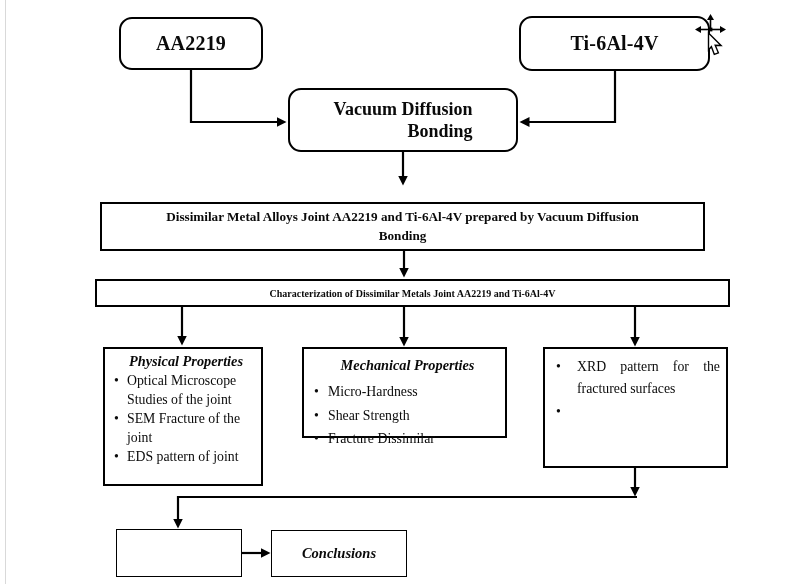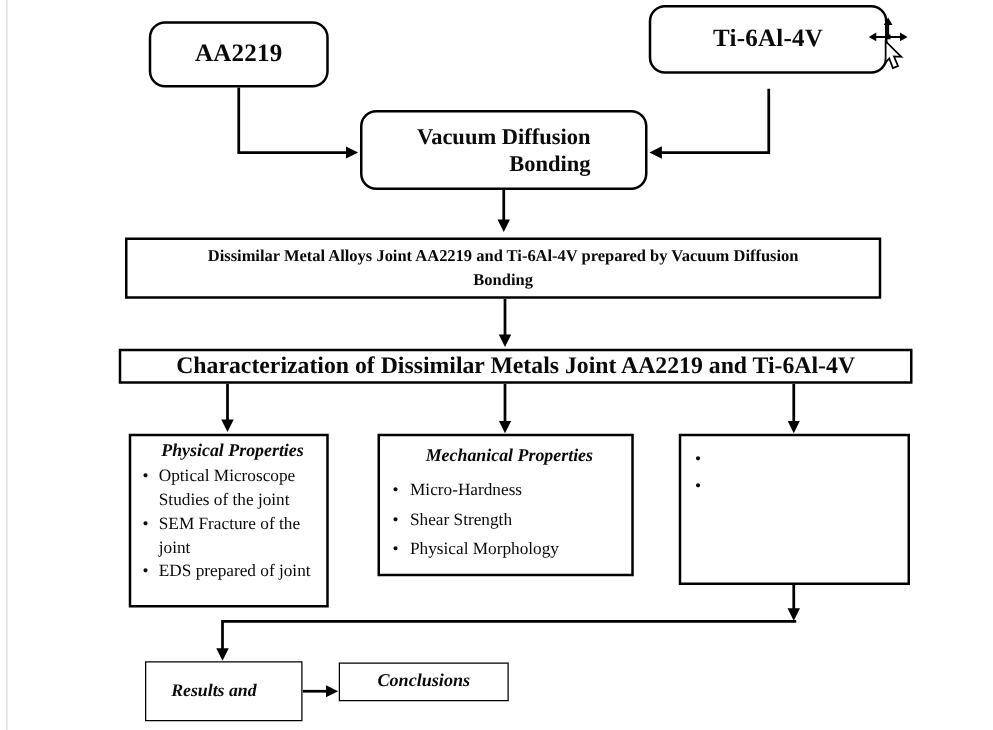--- a/index.html
+++ b/index.html
@@ -11,21 +11,21 @@
   svg.connectors{position:absolute;left:0;top:0;width:794px;height:584px;pointer-events:none;}
   .node{position:absolute;box-sizing:border-box;background:#fff;}
   .rounded{border:2.8px solid #000;border-radius:13px;display:flex;align-items:center;justify-content:center;}
   .rect{border:2.4px solid #000;}
   .thin{border:1.6px solid #000;}
   .nowrap{white-space:nowrap;}
   .big-label{font-size:20px;font-weight:bold;letter-spacing:.2px;}
   .vdb-label{font-size:18px;font-weight:bold;text-align:right;line-height:1.25;}
   .wide{display:flex;flex-direction:column;align-items:center;justify-content:center;text-align:center;}
   .joint-label{font-size:13.2px;font-weight:bold;line-height:1.42;}
-  .char-label{font-size:19px;font-weight:bold;}
+  .char-label{font-size:10px;font-weight:bold;}
   .prop-title{font-size:14.3px;font-weight:bold;font-style:italic;text-align:center;}
   .bullet-row{display:flex;font-size:13.8px;}
   .bullet{flex:0 0 auto;}
   .btext{flex:1 1 auto;}
   
   .physical{padding:3px 3px 0 9px;}
   .physical .prop-title{margin:1px 0 1px 0;}
   .physical .bullet-row{line-height:1.38;}
   .physical .bullet{width:13px;}
   
@@ -69,32 +69,32 @@
       <path d="M635 468 V488" marker-end="url(#ah)"></path>
       <path d="M637 497 H178 V520" marker-end="url(#ah)"></path>
       <path d="M242 553 H262" marker-end="url(#ah)"></path>
     </g>
   </svg>
 
   <div class="node rounded big-label nowrap" style="left:119px;top:17px;width:144px;height:53px;">
     <span>AA2219</span>
   </div>
 
-  <div class="node rounded big-label nowrap" style="left:519px;top:4px;width:191px;height:55px;">
+  <div class="node rounded big-label nowrap" style="left:519px;top:16px;width:191px;height:55px;">
     <span>Ti-6Al-4V</span>
   </div>
 
   <div class="node rounded" style="left:288px;top:88px;width:230px;height:64px;">
     <div class="vdb-label">
       <span class="nowrap" style="display:block">Vacuum Diffusion</span>
       <span class="nowrap" style="display:block">Bonding</span>
     </div>
   </div>
 
-  <div class="node rect wide" style="left:100px;top:190px;width:605px;height:49px;">
+  <div class="node rect wide" style="left:100px;top:202px;width:605px;height:49px;">
     <div class="joint-label">
       <span class="nowrap" style="display:block">Dissimilar Metal Alloys Joint AA2219 and  Ti-6Al-4V  prepared by Vacuum Diffusion</span>
       <span class="nowrap" style="display:block">Bonding</span>
     </div>
   </div>
 
   <div class="node rect wide" style="left:95px;top:279px;width:635px;height:28px;">
     <span class="char-label nowrap">Characterization of Dissimilar Metals Joint AA2219 and  Ti-6Al-4V</span>
   </div>
 
@@ -103,54 +103,54 @@
     <div class="bullet-row">
       <span class="bullet">•</span>
       <span class="btext">Optical Microscope Studies of the joint</span>
     </div>
     <div class="bullet-row">
       <span class="bullet">•</span>
       <span class="btext">SEM Fracture of the joint</span>
     </div>
     <div class="bullet-row">
       <span class="bullet">•</span>
-      <span class="btext">EDS prepared of joint</span>
+      <span class="btext">EDS pattern of joint</span>
     </div>
   </div>
 
-  <div class="node rect mechanical" style="left:302px;top:347px;width:205px;height:114px;">
+  <div class="node rect mechanical" style="left:302px;top:347px;width:205px;height:91px;">
     <div class="prop-title">Mechanical Properties</div>
     <div class="bullet-row">
       <span class="bullet">•</span>
       <span class="btext">Micro-Hardness</span>
     </div>
     <div class="bullet-row">
       <span class="bullet">•</span>
       <span class="btext">Shear Strength</span>
     </div>
     <div class="bullet-row">
       <span class="bullet">•</span>
-      <span class="btext">Physical Morphology</span>
+      <span class="btext">Fracture Dissimilar</span>
     </div>
   </div>
 
   <div class="node rect xrd" style="left:543px;top:347px;width:185px;height:121px;">
     <div class="bullet-row">
       <span class="bullet">•</span>
+      <span class="btext">XRD pattern for the fractured surfaces</span>
     </div>
     <div class="bullet-row">
       <span class="bullet">•</span>
     </div>
   </div>
 
   <div class="node thin results" style="left:116px;top:529px;width:126px;height:48px;">
-    <span class="nowrap">Results and</span>
   </div>
 
-  <div class="node thin conclusions" style="left:271px;top:530px;width:136px;height:31px;">
+  <div class="node thin conclusions" style="left:271px;top:530px;width:136px;height:47px;">
     <span class="nowrap">Conclusions</span>
   </div>
 
   <svg class="cursor" viewBox="0 0 40 48">
     <g stroke="#000" stroke-width="1.6" fill="none">
       <line x1="20.5" y1="7" x2="20.5" y2="18"></line>
       <line x1="10" y1="17.5" x2="31" y2="17.5"></line>
     </g>
     <g fill="#000">
       <path d="M20.5 2 L24 8 L17 8 Z"></path>

